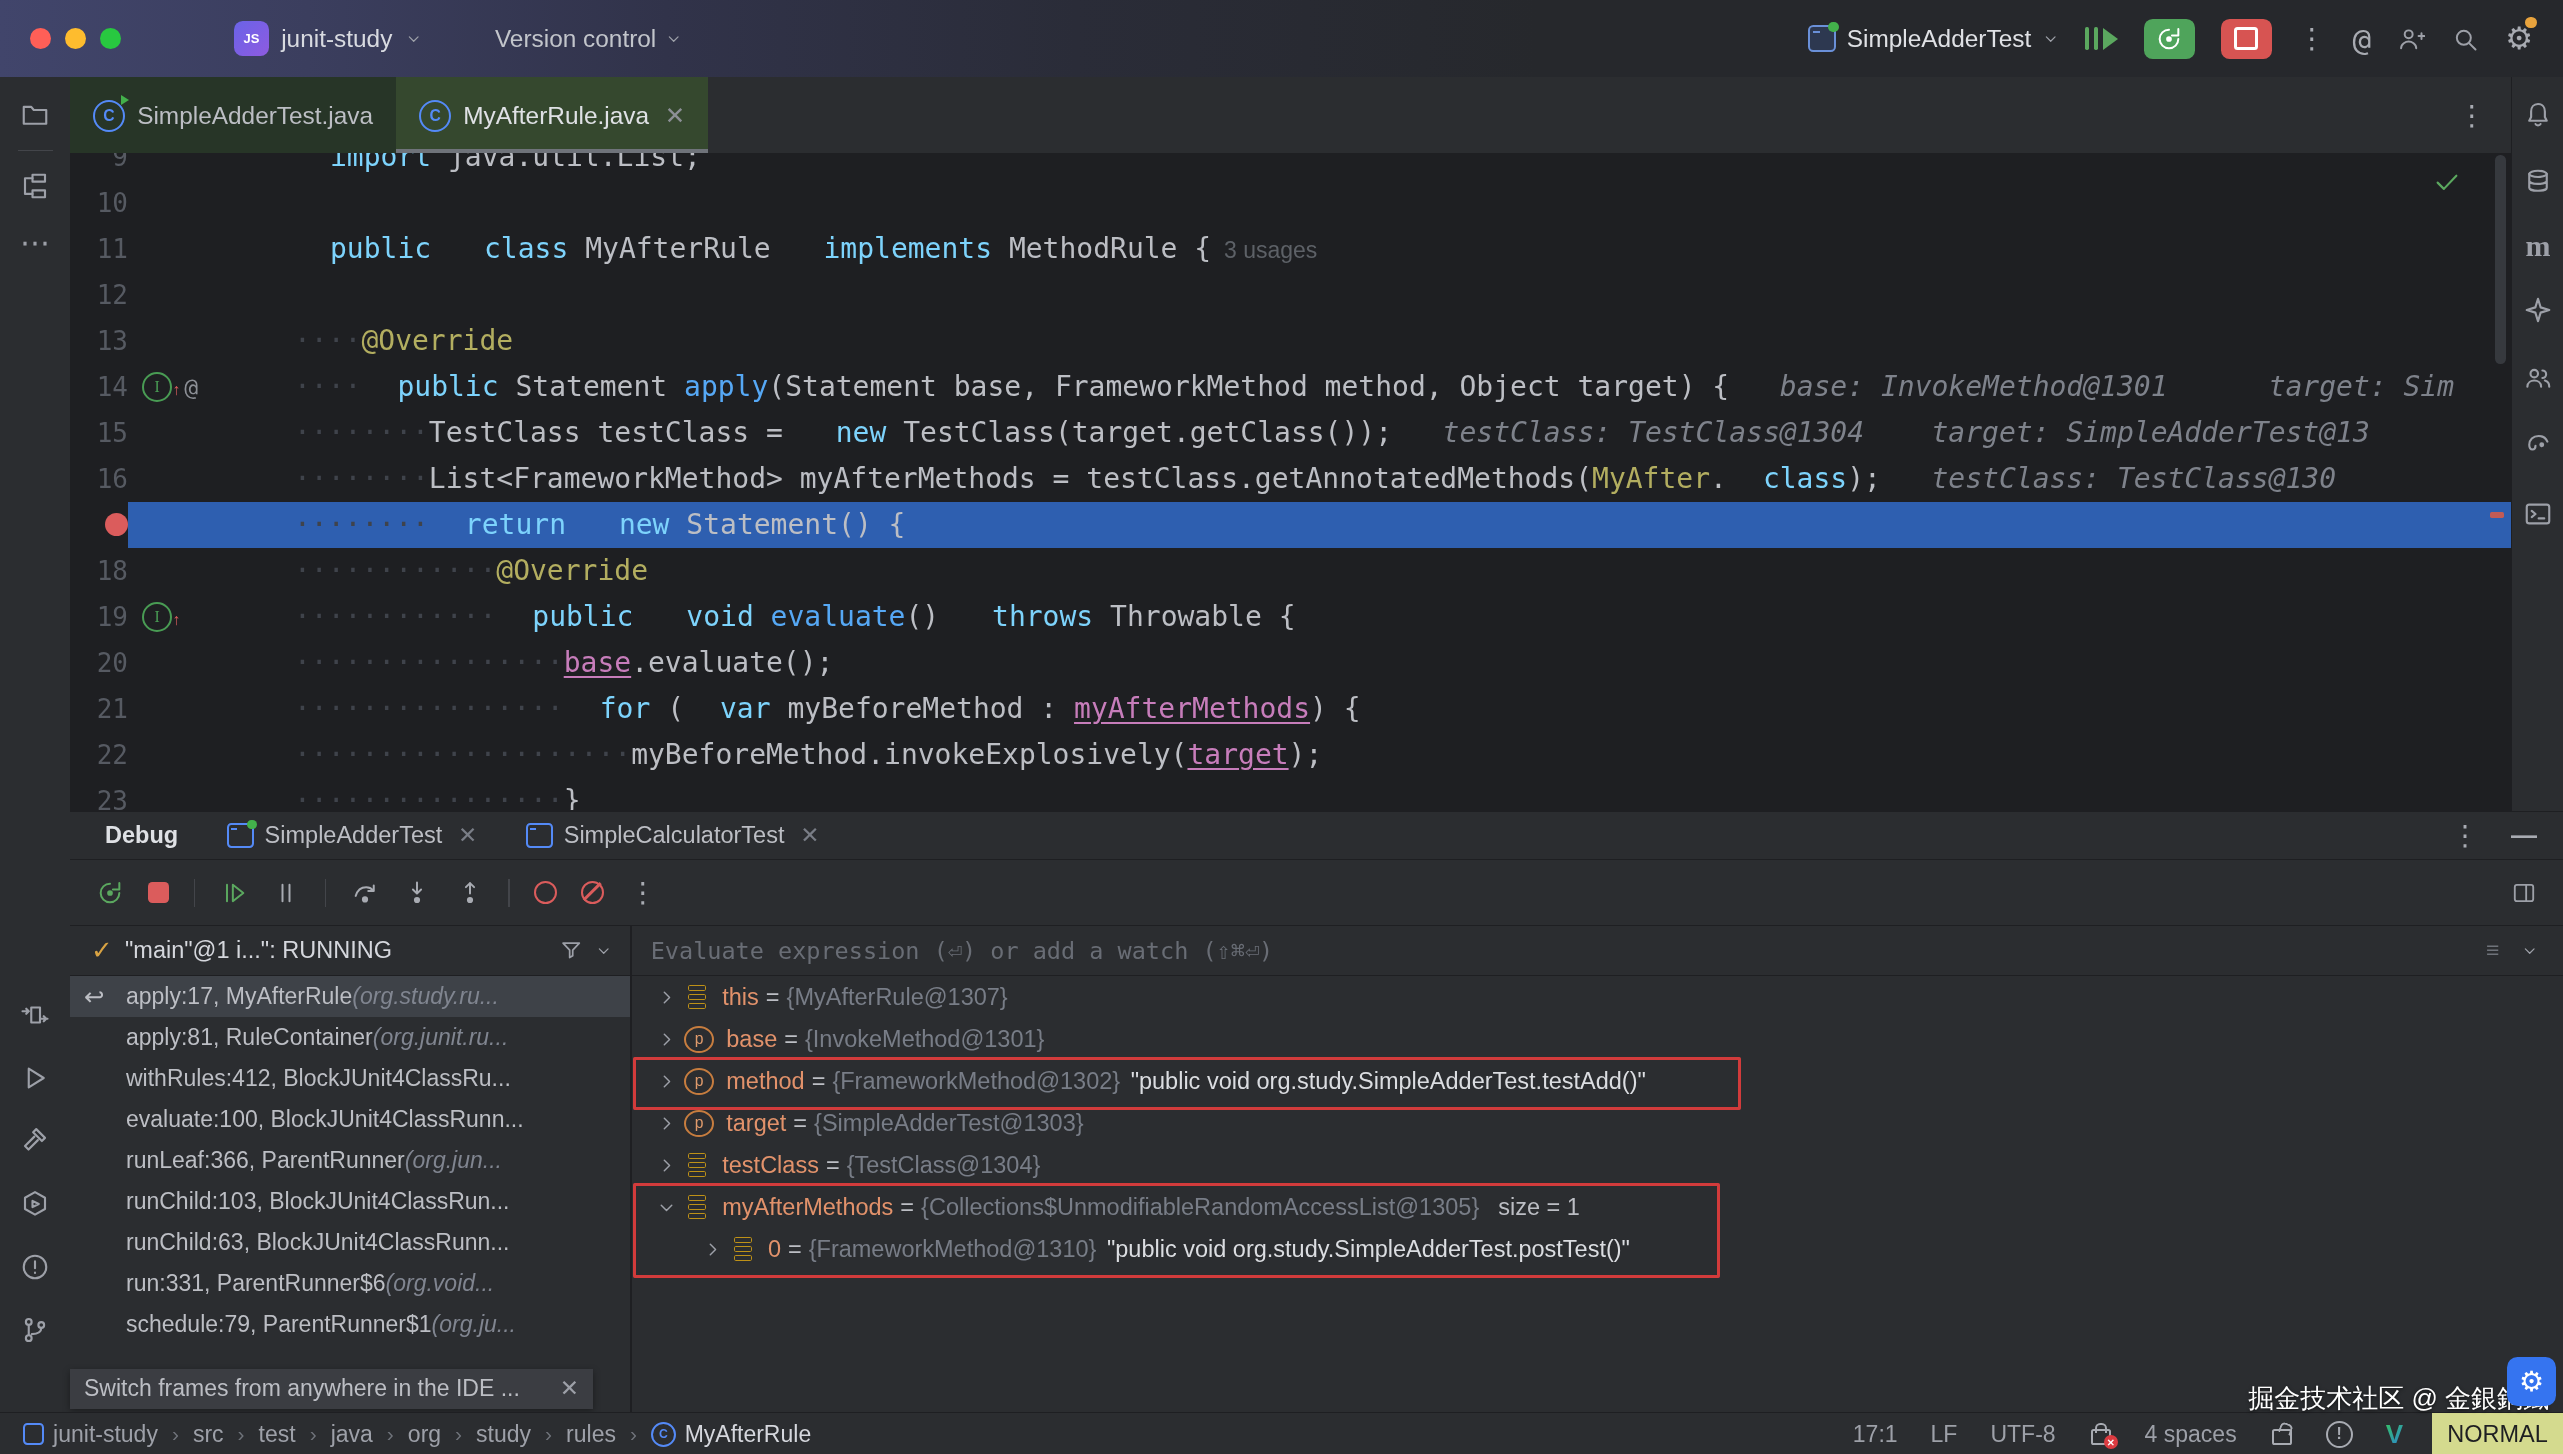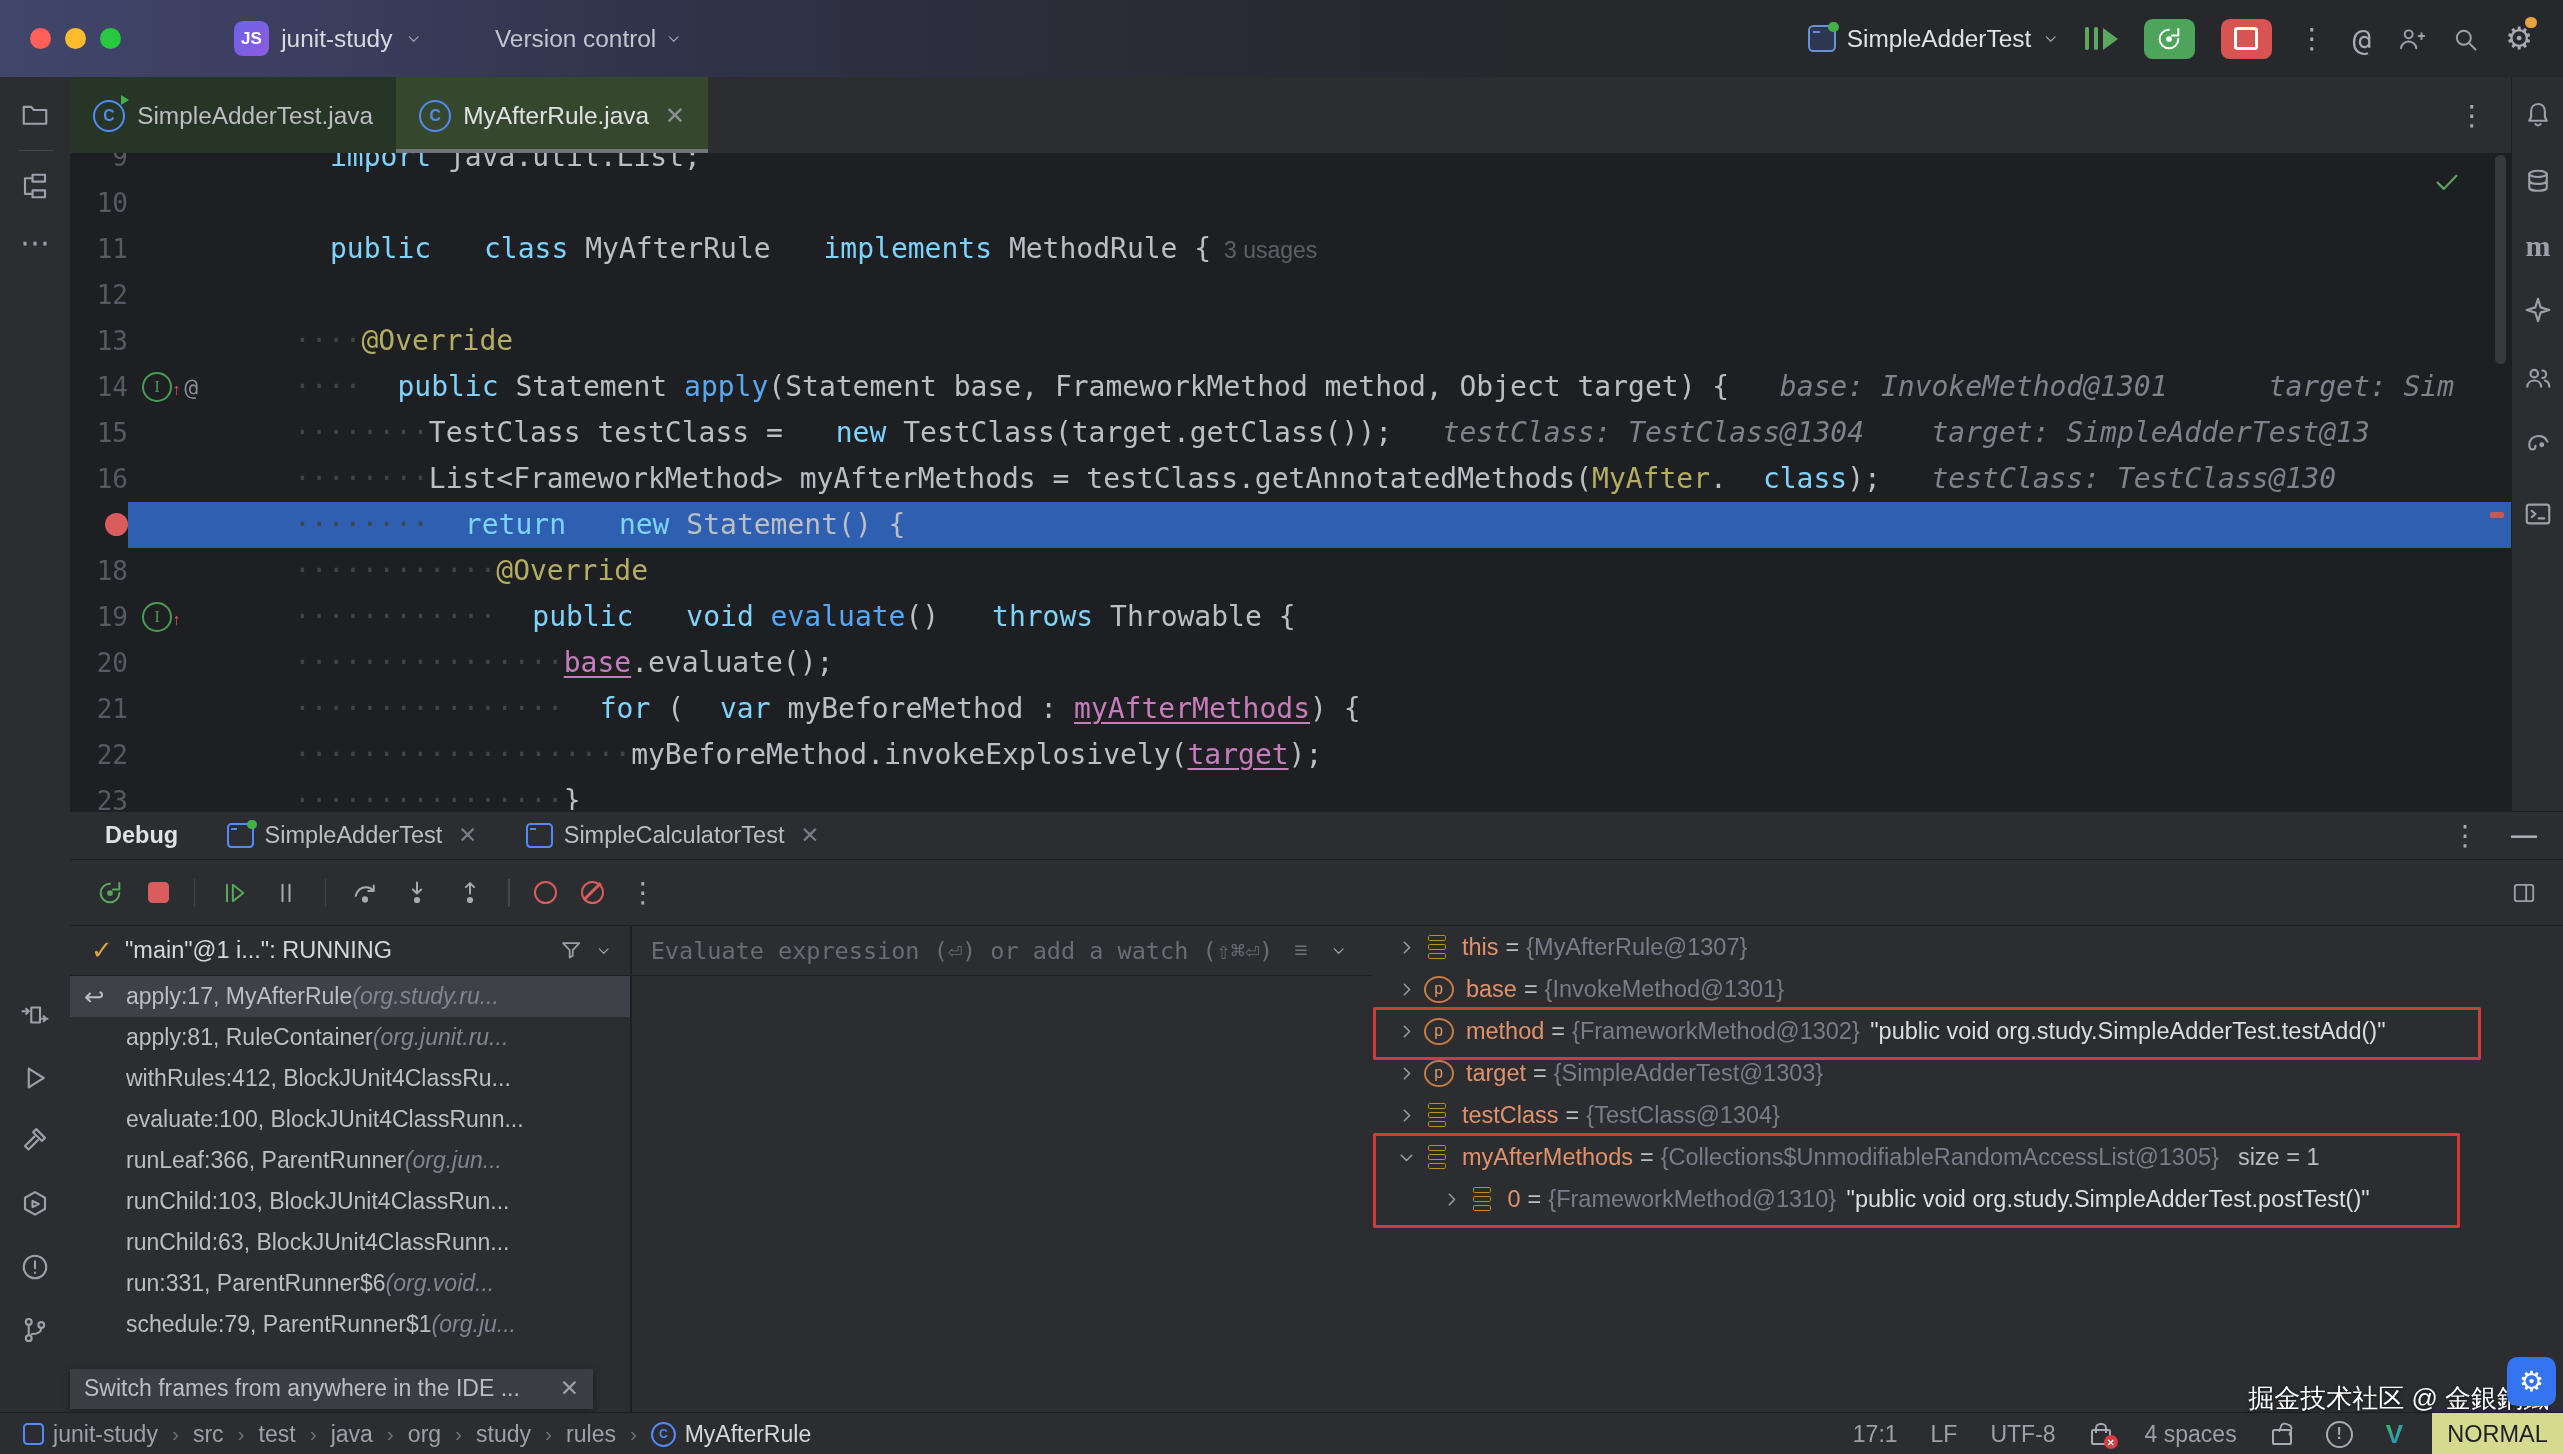--- a/index.html
+++ b/index.html
@@ -9,21 +9,21 @@
   .icn svg{width:1em;height:1em;fill:none;stroke:currentColor;stroke-width:1.7;stroke-linecap:round;stroke-linejoin:round;}
 
   
   .titlebar{position:absolute;left:0;top:0;width:2563px;height:77px;display:flex;align-items:center;
     background:linear-gradient(90deg,#41456b 0%,#3b3e5e 12%,#31334a 26%,#2a2c38 42%,#26282c 60%,#26282c 100%);
     border-bottom:0.9px solid #1e1f22;}
   .lights{display:flex;gap:14px;margin-left:30px;}
   .light{width:21px;height:21px;border-radius:50%;}
   .proj{display:flex;align-items:center;gap:12.2px;margin-left:113px;}
   .js-badge{width:35px;height:35px;border-radius:8.7px;background:linear-gradient(135deg,#6a63e8,#8e5be0);
-    display:flex;align-items:center;justify-content:center;font-size:17px;font-weight:bold;color:#fff;}
+    display:flex;align-items:center;justify-content:center;font-size:13px;font-weight:bold;color:#fff;}
   .proj-name{font-size:24.4px;color:#D8DAE0;}
   .menu-item{font-size:24.4px;color:#C2C5CB;margin-left:73px;display:flex;gap:8.7px;align-items:center;}
   .chev{font-size:17.4px;}
   .tb-right{margin-left:auto;display:flex;align-items:center;gap:26px;margin-right:30px;}
   .runcfg{display:flex;align-items:center;gap:10.5px;}
   .wicon{position:relative;width:24.4px;height:23px;border:2.2px solid #6a90d8;border-radius:5.2px;background:#2d3850;}
   .wicon::before{content:"";position:absolute;left:2.6px;top:3.5px;width:7px;height:2.6px;background:#6a90d8;}
   .wicon .dot{position:absolute;right:-4.4px;top:-5.2px;width:10.5px;height:10.5px;border-radius:50%;background:#43B14B;}
   .runcfg-label{font-size:24.4px;color:#DFE1E5;}
   .tb-btn{width:51px;height:40px;border-radius:8.7px;display:flex;align-items:center;justify-content:center;}
@@ -117,21 +117,21 @@
   .frames-list{flex:1;overflow:hidden;position:relative;}
   .frame-row{height:41px;display:flex;align-items:center;padding-left:56px;font-size:23px;color:#BCBEC4;white-space:nowrap;position:relative;}
   .frame-row .pkg{color:#808590;font-style:italic;}
   .frame-row.current{background:#3e4248;}
   .frame-row .exec{position:absolute;left:14px;font-size:24.4px;color:#BCBEC4;}
   .frames-tip{position:absolute;left:0;bottom:5.2px;width:495px;height:40px;background:#3b3d42;display:flex;align-items:center;
     padding:0 14px;font-size:23px;color:#BCBEC4;gap:15.7px;box-shadow:0 1.7px 7px rgba(0,0,0,.4);}
   .frames-tip .x{color:#9DA0A8;margin-left:auto;}
   .splitter{width:1.7px;background:#1e1f22;flex:0 0 1.7px;}
 
-  .vars-pane{flex:1;display:flex;position:relative;background:#2b2d30;min-width:0;}
+  .vars-pane{flex:1;display:flex;flex-direction:column;position:relative;background:#2b2d30;min-width:0;}
   .eval-row{height:49px;flex:0 0 49px;display:flex;align-items:center;padding:0 24.4px 0 19px;border-bottom:0.9px solid #1e1f22;gap:21px;}
   .eval-ph{font-family:"DejaVu Sans Mono",monospace;font-size:23.5px;color:#696D75;flex:1;white-space:nowrap;overflow:hidden;}
   .vars-list{flex:1;position:relative;overflow:hidden;}
   .var-row{height:42px;display:flex;align-items:center;font-size:23.5px;padding-left:17.4px;white-space:nowrap;}
   .var-row .twisty{width:35px;color:#9DA0A8;font-size:21px;flex:0 0 35px;display:flex;justify-content:center;}
   .var-row.child{padding-left:63px;}
   .vicon{width:26px;height:26px;margin-right:12.2px;flex:0 0 26px;display:flex;flex-direction:column;justify-content:center;gap:2.6px;align-items:center;}
   .vicon .bar{width:15.7px;height:4.4px;border:1.6px solid #BE9117;border-radius:1.7px;}
   .vicon.param{border:2.2px solid #C77D3F;border-radius:50%;color:#E09B6C;font-size:15.7px;justify-content:center;align-items:center;flex-direction:row;width:23px;height:23px;}
   .vname{color:#E2926B;} .veq{color:#BCBEC4;padding:0 7px;} .vval{color:#787D87;}

